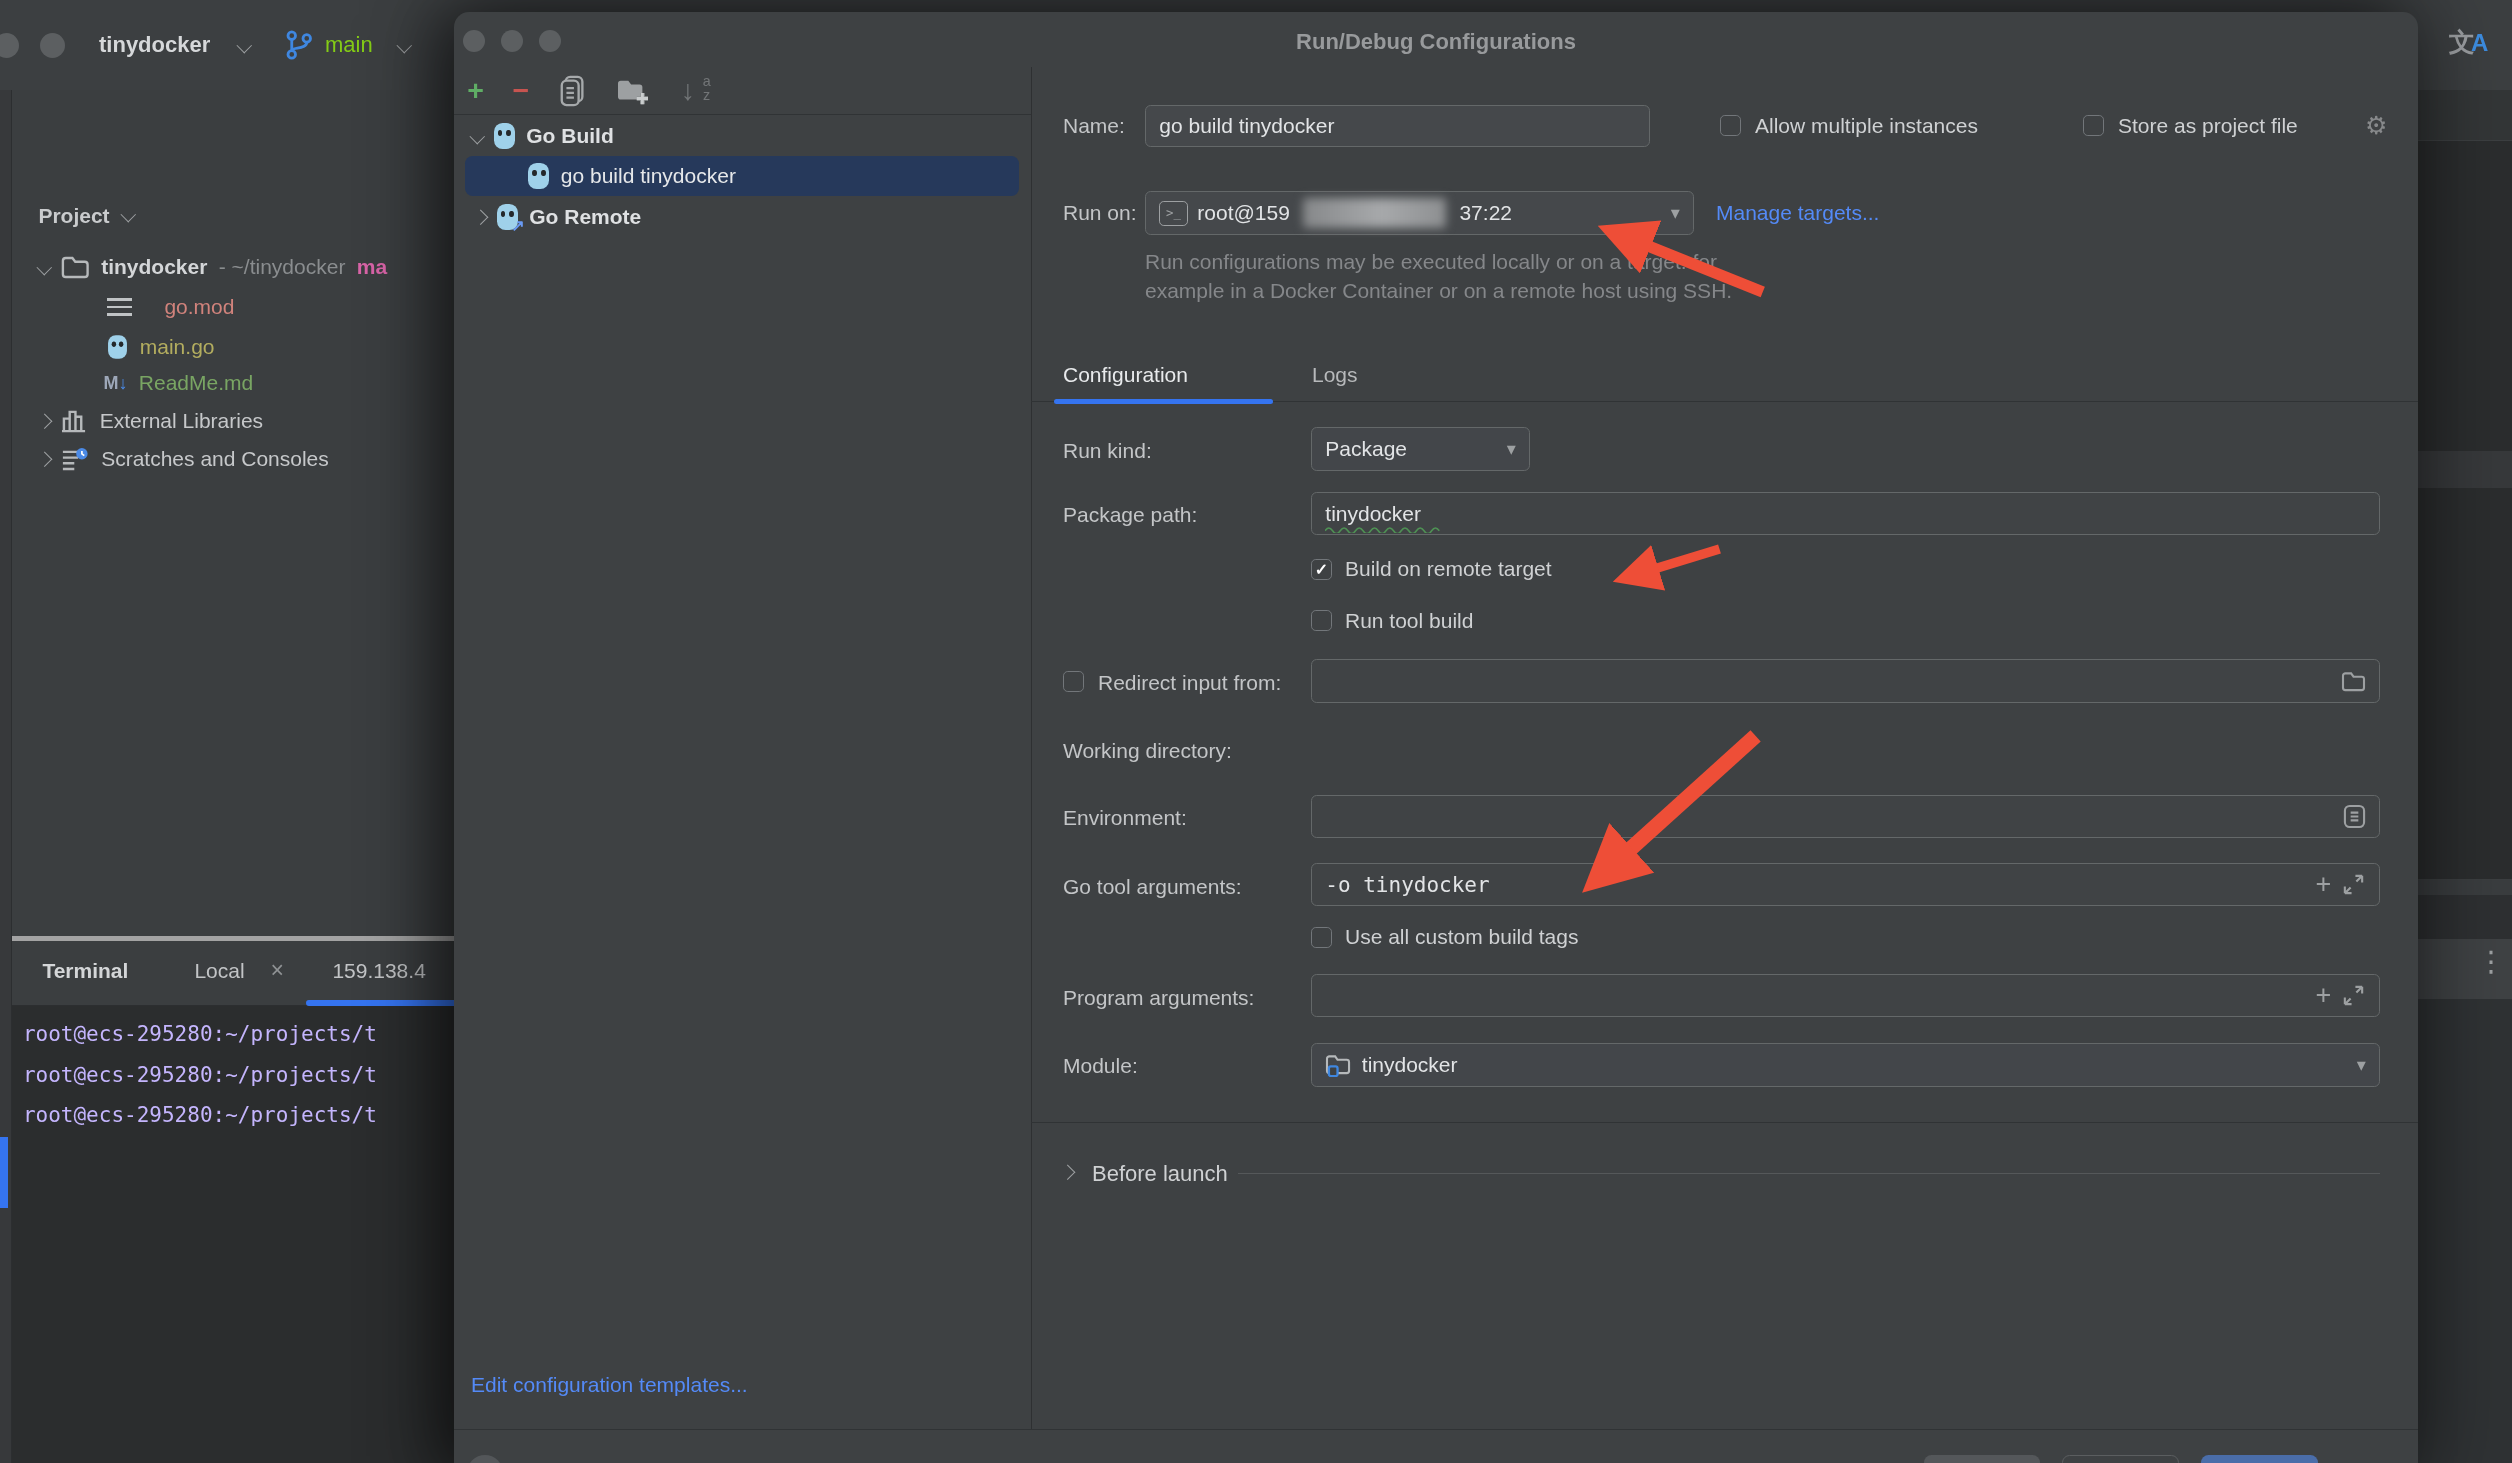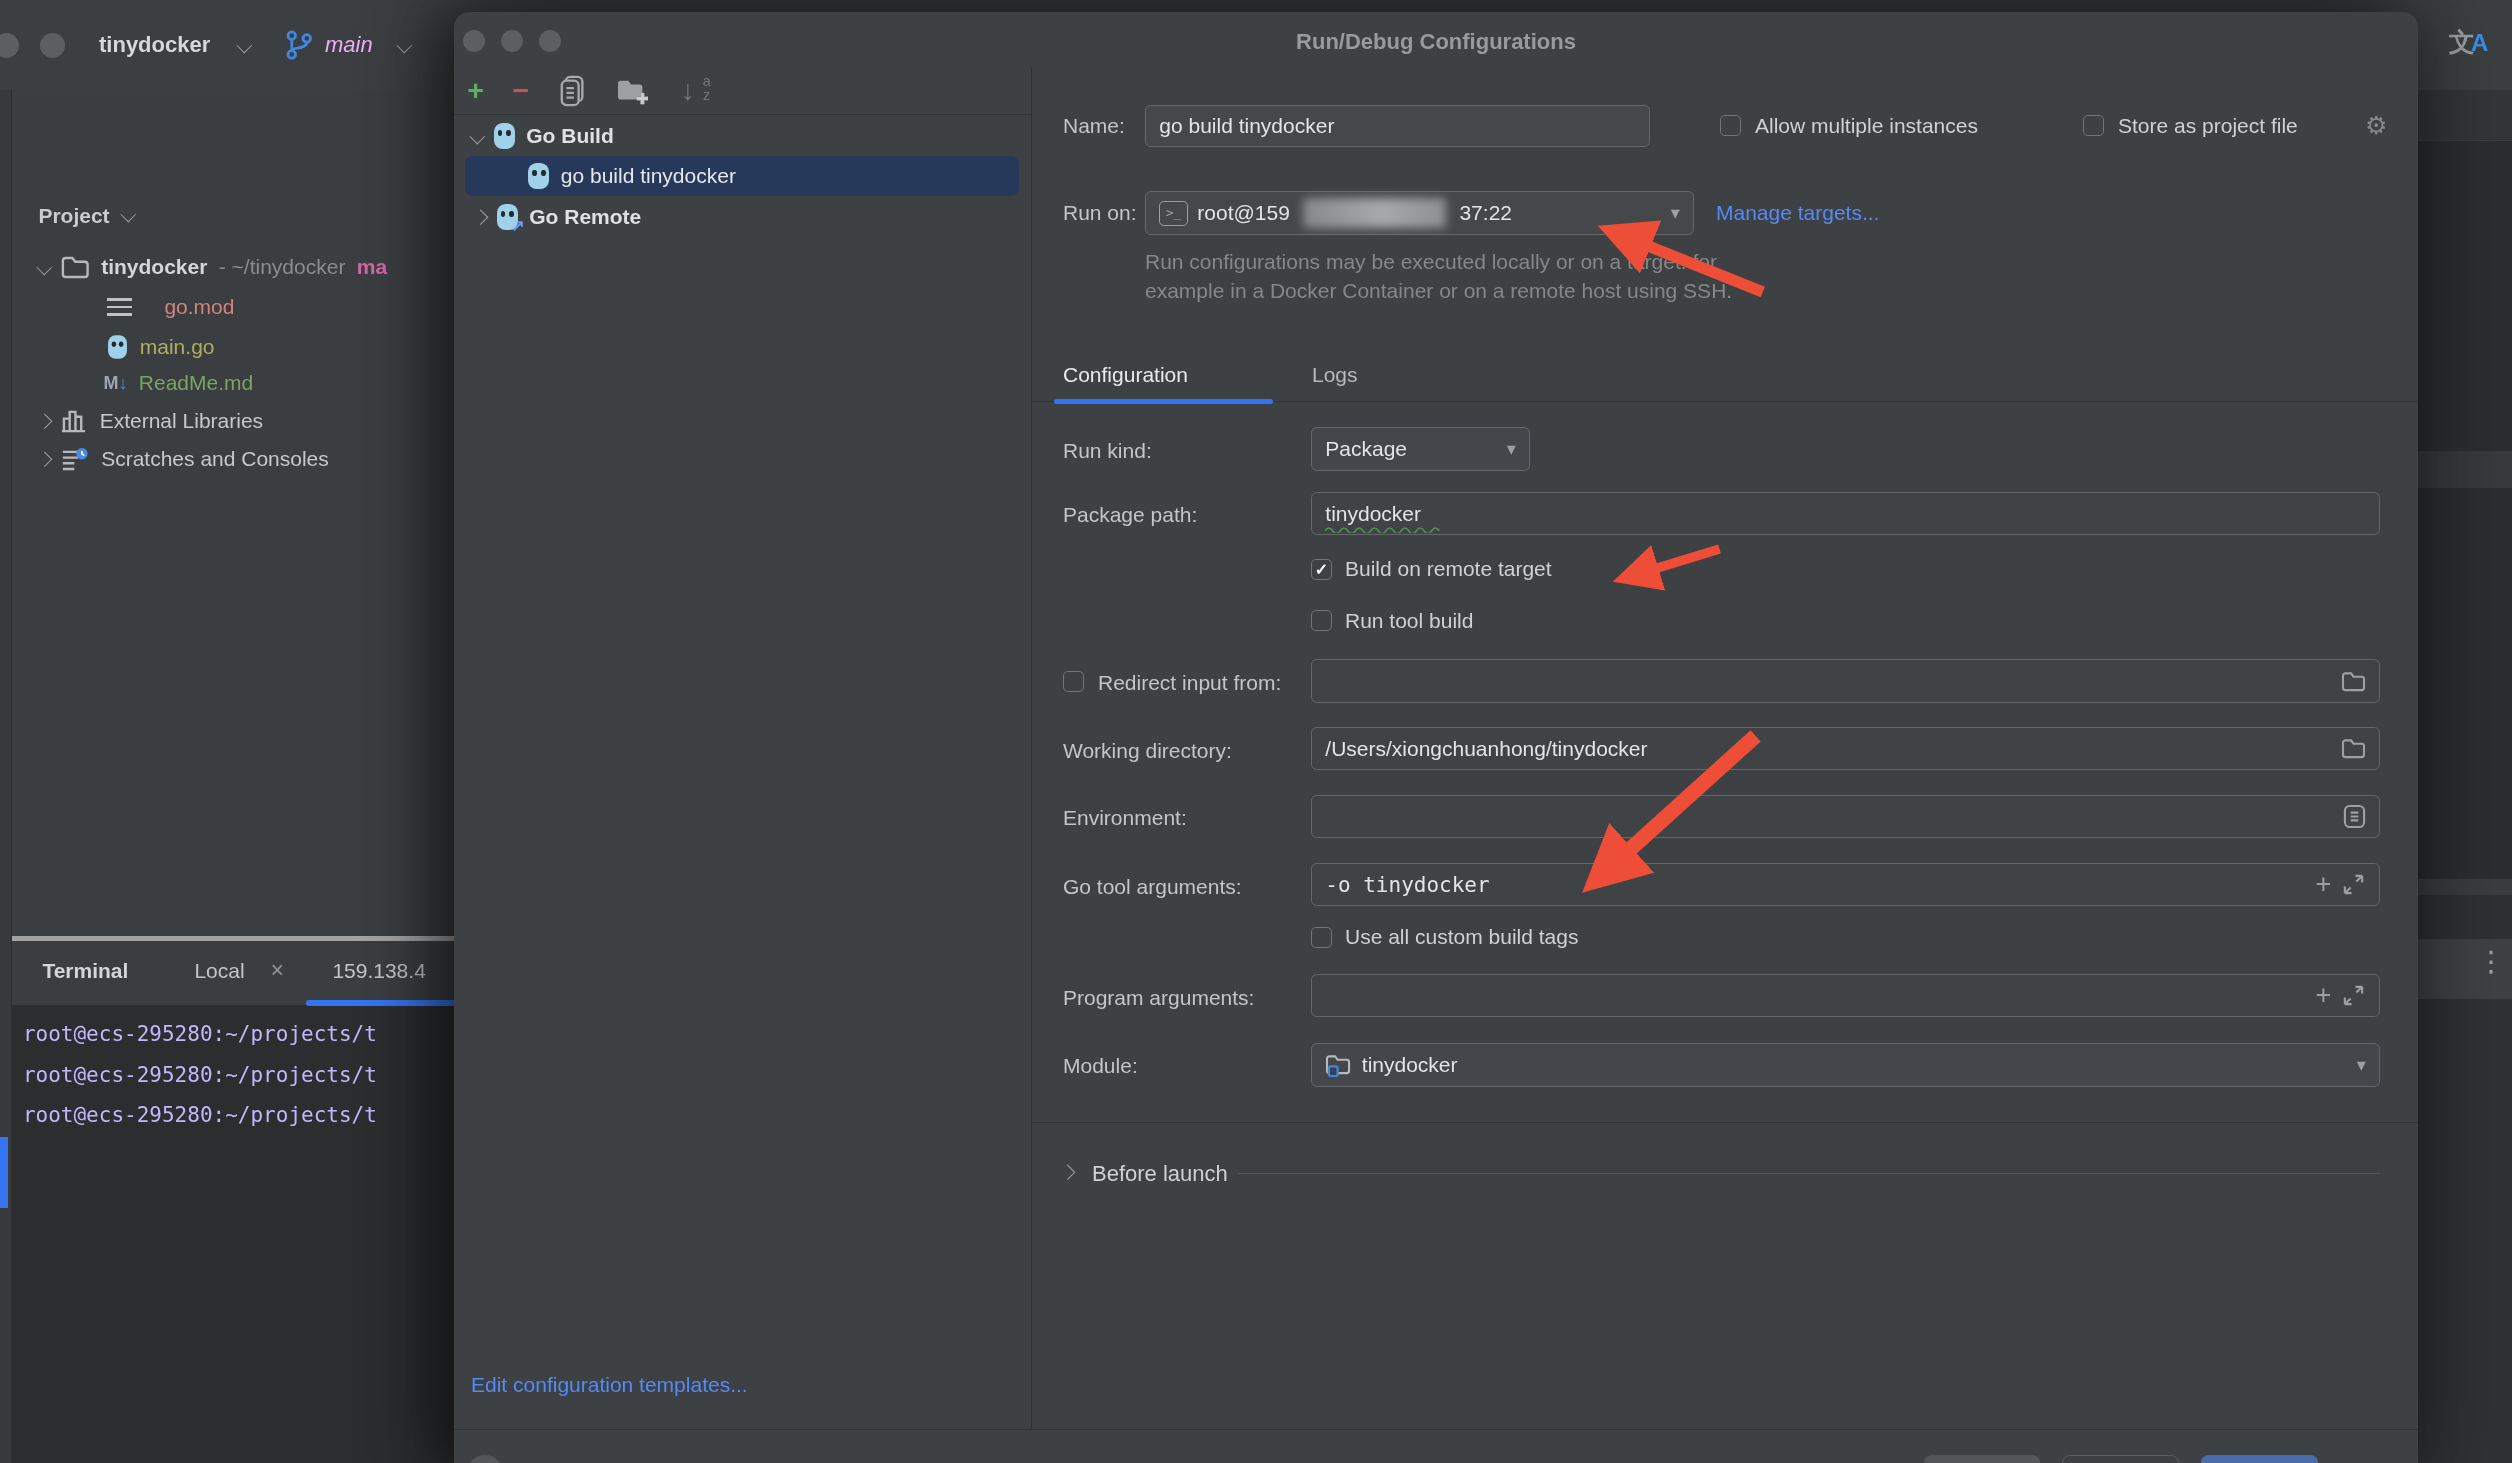--- a/index.html
+++ b/index.html
@@ -4,21 +4,21 @@
 <style>
   * { margin:0; padding:0; box-sizing:border-box; }
   html,body { width:2512px; height:1463px; overflow:hidden; background:#3c3f41;
     font-family:"Liberation Sans", sans-serif; }
   .abs { position:absolute; }
 
   
   #titlebar { left:0; top:0; width:2512px; height:90px; background:#3c3f41; }
   .light { border-radius:50%; background:#5c5f61; width:25px; height:25px; top:33px; }
   .tb-text { color:#d6d8da; font-size:22px; font-weight:600; line-height:90px; }
-  .tb-text.dim { color:#f0abfc; font-weight:400;font-style:italic; }
+  .tb-text.dim { color:#84cc16; font-weight:400; }
   .chev { display:inline-block; width:10.5px; height:10.5px; border-right:1.9px solid #9da0a2; border-bottom:1.9px solid #9da0a2; }
   .chev.down { transform:rotate(45deg); }
   .chev.right { transform:rotate(-45deg); }
 
   #left-stripe { left:0; top:90px; width:12.4px; height:1373px; background:#37393b; border-right:1px solid #2c2e30; }
   #accent-bar { left:0; top:1137px; width:7.6px; height:71px; background:#3574f0; z-index:5; }
 
   #project-panel { left:12.4px; top:90px; width:442px; height:846px; background:#3b3e40; color:#c6c8ca; }
   .pp-header { left:26px; top:112px; height:28.5px; display:flex; align-items:center; gap:13.3px;
     font-size:21px; font-weight:700; color:#c9cbcd; }
@@ -318,27 +318,20 @@
     <span class="abs cbox" style="left:32px; top:604px;"></span>
     <span class="abs flabel" style="left:67px; top:604px;">Redirect input from:</span>
     <div class="abs field" style="left:280px; top:592px; width:1069px; height:44px;">
       <span style="flex:1"></span>
       <svg class="ic" width="25" height="21" viewBox="0 0 26 22">
         <path d="M2 5 a2.5 2.5 0 0 1 2.5-2.5 h6 l2.5 3.5 h8.5 a2.5 2.5 0 0 1 2.5 2.5 v9 a2.5 2.5 0 0 1-2.5 2.5 h-17 a2.5 2.5 0 0 1-2.5-2.5 z" fill="none" stroke="#9da0a2" stroke-width="2.2"></path>
       </svg>
     </div>
 
     <span class="abs flabel" style="top:672px;">Working directory:</span>
-    <div class="abs field" style="left:280px; top:660px; width:1069px; height:43px;">
-      <span class="fval">/Users/xiongchuanhong/tinydocker</span>
-      <span style="flex:1"></span>
-      <svg class="ic" width="25" height="21" viewBox="0 0 26 22">
-        <path d="M2 5 a2.5 2.5 0 0 1 2.5-2.5 h6 l2.5 3.5 h8.5 a2.5 2.5 0 0 1 2.5 2.5 v9 a2.5 2.5 0 0 1-2.5 2.5 h-17 a2.5 2.5 0 0 1-2.5-2.5 z" fill="none" stroke="#9da0a2" stroke-width="2.2"></path>
-      </svg>
-    </div>
 
     <span class="abs flabel" style="top:739px;">Environment:</span>
     <div class="abs field" style="left:280px; top:728px; width:1069px; height:43px;">
       <span style="flex:1"></span>
       <svg class="ic" width="23" height="25" viewBox="0 0 24 26">
         <rect x="2" y="2" width="20" height="22" rx="5" fill="none" stroke="#9da0a2" stroke-width="2.2"></rect>
         <path d="M8 9 h8 M8 13 h8 M8 17 h8" stroke="#9da0a2" stroke-width="2.2"></path>
       </svg>
     </div>
 

